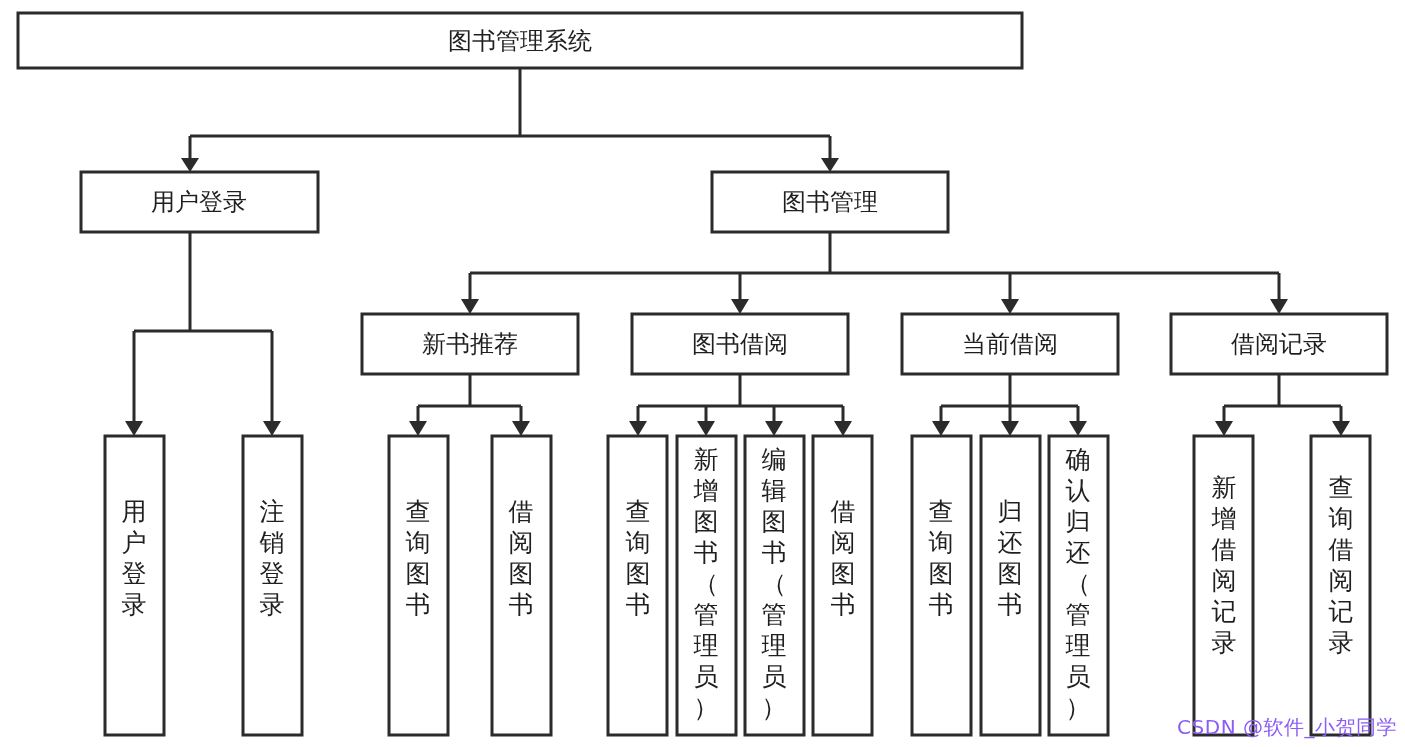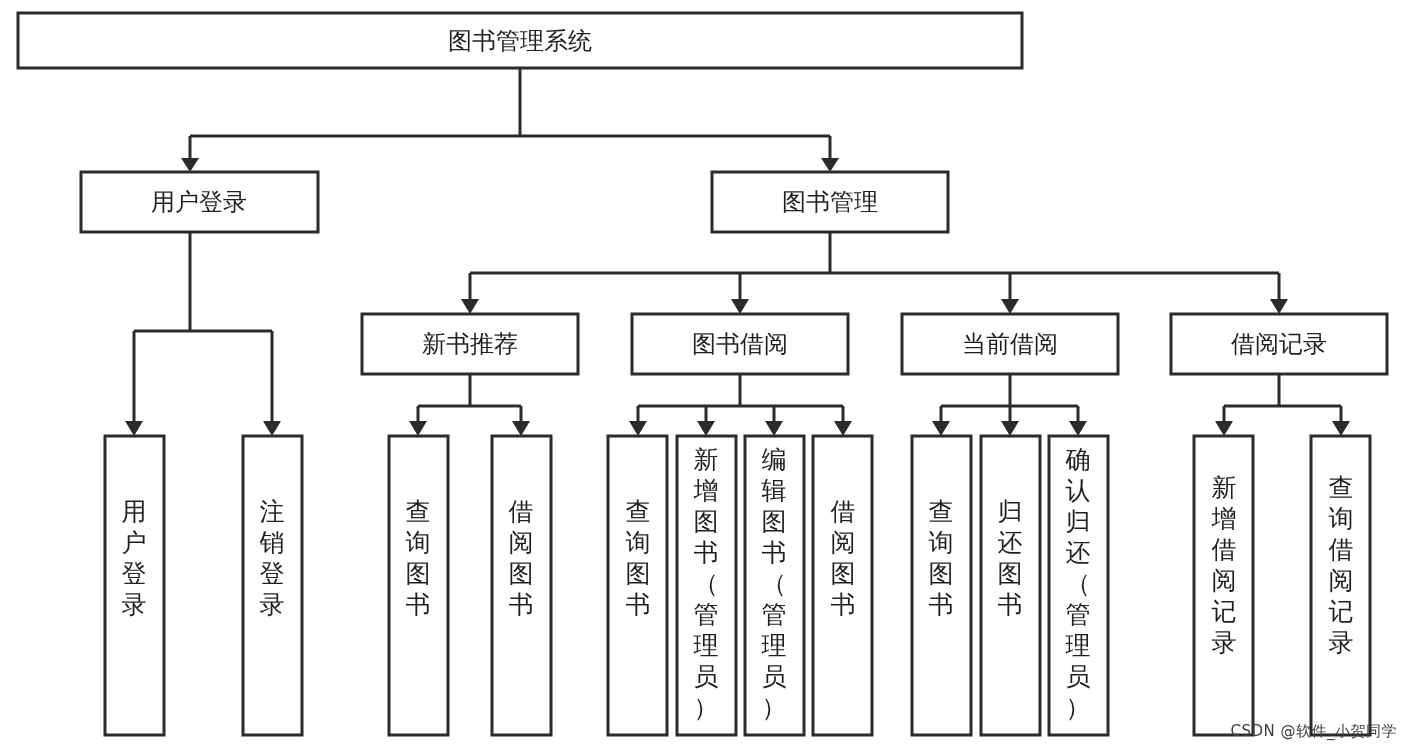--- a/index.html
+++ b/index.html
@@ -25,22 +25,22 @@
     text-anchor:middle;
   }
   .edge{
     stroke:#2b2b2b;stroke-width:3;fill:none;
   }
   .arrow-head{fill:#2b2b2b;}
   .watermark{
     position:absolute;
     right:8px;bottom:6px;
     font-family:"DejaVu Sans","Liberation Sans",sans-serif;
-    font-size:15px;
-    color:#404040;
+    font-size:20px;
+    color:#8b5cf6;
     letter-spacing:0.5px;
     white-space:nowrap;
     user-select:none;
   }
 </style>
 </head>
 <body>
 
 <svg id="diagram" viewBox="0 0 1405 747" xmlns="http://www.w3.org/2000/svg">
 

